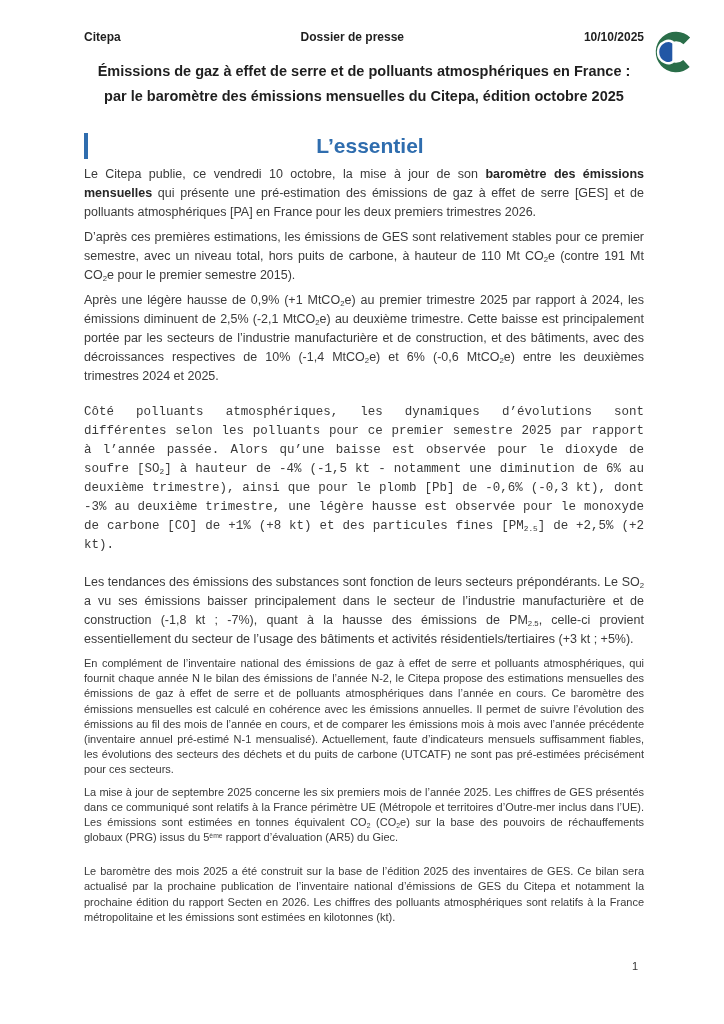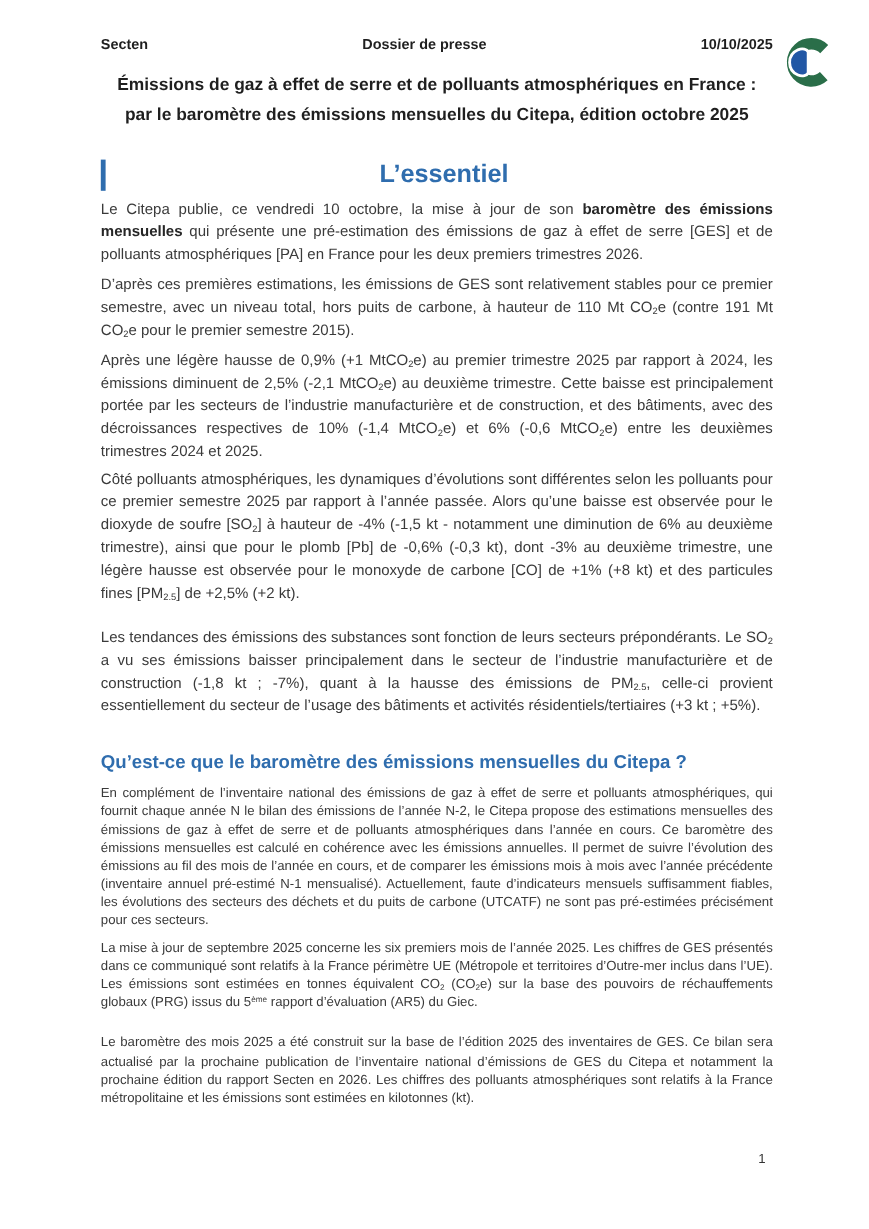--- a/index.html
+++ b/index.html
@@ -52,21 +52,21 @@
     padding-left: 8px;
     line-height: 1.25;
     text-align: center;
   }
   .sec1 p {
     margin: 6px 0 0 0;
     font-size: 12.5px;
     line-height: 1.52;
     text-align: justify;
   }
-  .sec1 p.gap-lg { margin-top: 4px; }
+  .sec1 p.gap-lg { margin-top: 17px; font-family: Liberation Mono, monospace; }
   .sec1 p.gap-md { margin-top: 18px; }
   .sec1 b { color: #262626; }
   
   h2.sec2-heading {
     margin: 28px 0 8px 0;
     font-size: 15.5px;
     font-weight: 700;
     color: #2f6dae;
     line-height: 1.3;
   }
@@ -94,41 +94,40 @@
   <div class="logo">
     <svg width="50" height="52" viewBox="0 0 50 50" aria-hidden="true">
       <circle cx="26" cy="25" r="15.5" fill="none" stroke-width="9.5" stroke-dasharray="71.7 25.7" transform="rotate(47.5 26 25)" stroke="#2a6e49"></circle>
       <path d="M15 14.5 c-4.5 2 -7 5.8 -7 10.5 c0 4.7 2.5 8.5 7 10.5 c3.8 1.6 7.5 0.4 8.5 -1.8 l0 -17.4 c-1 -2.2 -4.7 -3.4 -8.5 -1.8 z" stroke="#ffffff" stroke-width="2.4" fill="#2257a5"></path>
     </svg>
   </div>
 
   <div class="content">
 
     <div class="doc-header">
-      <span>Secten</span>
+      <span>Citepa</span>
       <span>Dossier de presse</span>
       <span>10/10/2025</span>
     </div>
 
     <div class="doc-title">
       <div>Émissions de gaz à effet de serre et de polluants atmosphériques en France :</div>
       <div>par le baromètre des émissions mensuelles du Citepa, édition octobre 2025</div>
     </div>
 
     <div class="sec1">
       <h1 class="sec1-heading">L’essentiel</h1>
       <p><span>Le Citepa publie, ce vendredi 10 octobre, la mise à jour de son </span><b>baromètre des émissions mensuelles</b><span> qui présente une pré-estimation des émissions de gaz à effet de serre [GES] et de polluants atmosphériques [PA] en France pour les deux premiers trimestres 2026.</span></p>
       <p><span>D’après ces premières estimations, les émissions de GES sont relativement stables pour ce premier semestre, avec un niveau total, hors puits de carbone, à hauteur de 110 Mt CO</span><sub>2</sub><span>e (contre 191 Mt CO</span><sub>2</sub><span>e pour le premier semestre 2015).</span></p>
       <p><span>Après une légère hausse de 0,9% (+1 MtCO</span><sub>2</sub><span>e) au premier trimestre 2025 par rapport à 2024, les émissions diminuent de 2,5% (-2,1 MtCO</span><sub>2</sub><span>e) au deuxième trimestre. Cette baisse est principalement portée par les secteurs de l’industrie manufacturière et de construction, et des bâtiments, avec des décroissances respectives de 10% (-1,4 MtCO</span><sub>2</sub><span>e) et 6% (-0,6 MtCO</span><sub>2</sub><span>e) entre les deuxièmes trimestres 2024 et 2025.</span></p>
       <p class="gap-lg"><span>Côté polluants atmosphériques, les dynamiques d’évolutions sont différentes selon les polluants pour ce premier semestre 2025 par rapport à l’année passée. Alors qu’une baisse est observée pour le dioxyde de soufre [SO</span><sub>2</sub><span>] à hauteur de -4% (-1,5 kt - notamment une diminution de 6% au deuxième trimestre), ainsi que pour le plomb [Pb] de -0,6% (-0,3 kt), dont -3% au deuxième trimestre, une légère hausse est observée pour le monoxyde de carbone [CO] de +1% (+8 kt) et des particules fines [PM</span><sub>2.5</sub><span>] de +2,5% (+2 kt).</span></p>
       <p class="gap-md"><span>Les tendances des émissions des substances sont fonction de leurs secteurs prépondérants. Le SO</span><sub>2</sub><span> a vu ses émissions baisser principalement dans le secteur de l’industrie manufacturière et de construction (-1,8 kt ; -7%), quant à la hausse des émissions de PM</span><sub>2.5</sub><span>, celle-ci provient essentiellement du secteur de l’usage des bâtiments et activités résidentiels/tertiaires (+3 kt ; +5%).</span></p>
     </div>
 
     <div class="sec2">
-      <h2 class="sec2-heading">Qu’est-ce que le baromètre des émissions mensuelles du Citepa ?</h2>
       <p><span>En complément de l’inventaire national des émissions de gaz à effet de serre et polluants atmosphériques, qui fournit chaque année N le bilan des émissions de l’année N-2, le Citepa propose des estimations mensuelles des émissions de gaz à effet de serre et de polluants atmosphériques dans l’année en cours. Ce baromètre des émissions mensuelles est calculé en cohérence avec les émissions annuelles. Il permet de suivre l’évolution des émissions au fil des mois de l’année en cours, et de comparer les émissions mois à mois avec l’année précédente (inventaire annuel pré-estimé N-1 mensualisé). Actuellement, faute d’indicateurs mensuels suffisamment fiables, les évolutions des secteurs des déchets et du puits de carbone (UTCATF) ne sont pas pré-estimées précisément pour ces secteurs.</span></p>
       <p><span>La mise à jour de septembre 2025 concerne les six premiers mois de l’année 2025. Les chiffres de GES présentés dans ce communiqué sont relatifs à la France périmètre UE (Métropole et territoires d’Outre-mer inclus dans l’UE). Les émissions sont estimées en tonnes équivalent CO</span><sub>2</sub><span> (CO</span><sub>2</sub><span>e) sur la base des pouvoirs de réchauffements globaux (PRG) issus du 5</span><sup>ème</sup><span> rapport d’évaluation (AR5) du Giec.</span></p>
       <p class="gap-lg"><span>Le baromètre des mois 2025 a été construit sur la base de l’édition 2025 des inventaires de GES. Ce bilan sera actualisé par la prochaine publication de l’inventaire national d’émissions de GES du Citepa et notamment la prochaine édition du rapport Secten en 2026. Les chiffres des polluants atmosphériques sont relatifs à la France métropolitaine et les émissions sont estimées en kilotonnes (kt).</span></p>
     </div>
 
   </div>
 
   <div class="page-number">1</div>
 
 </div>

